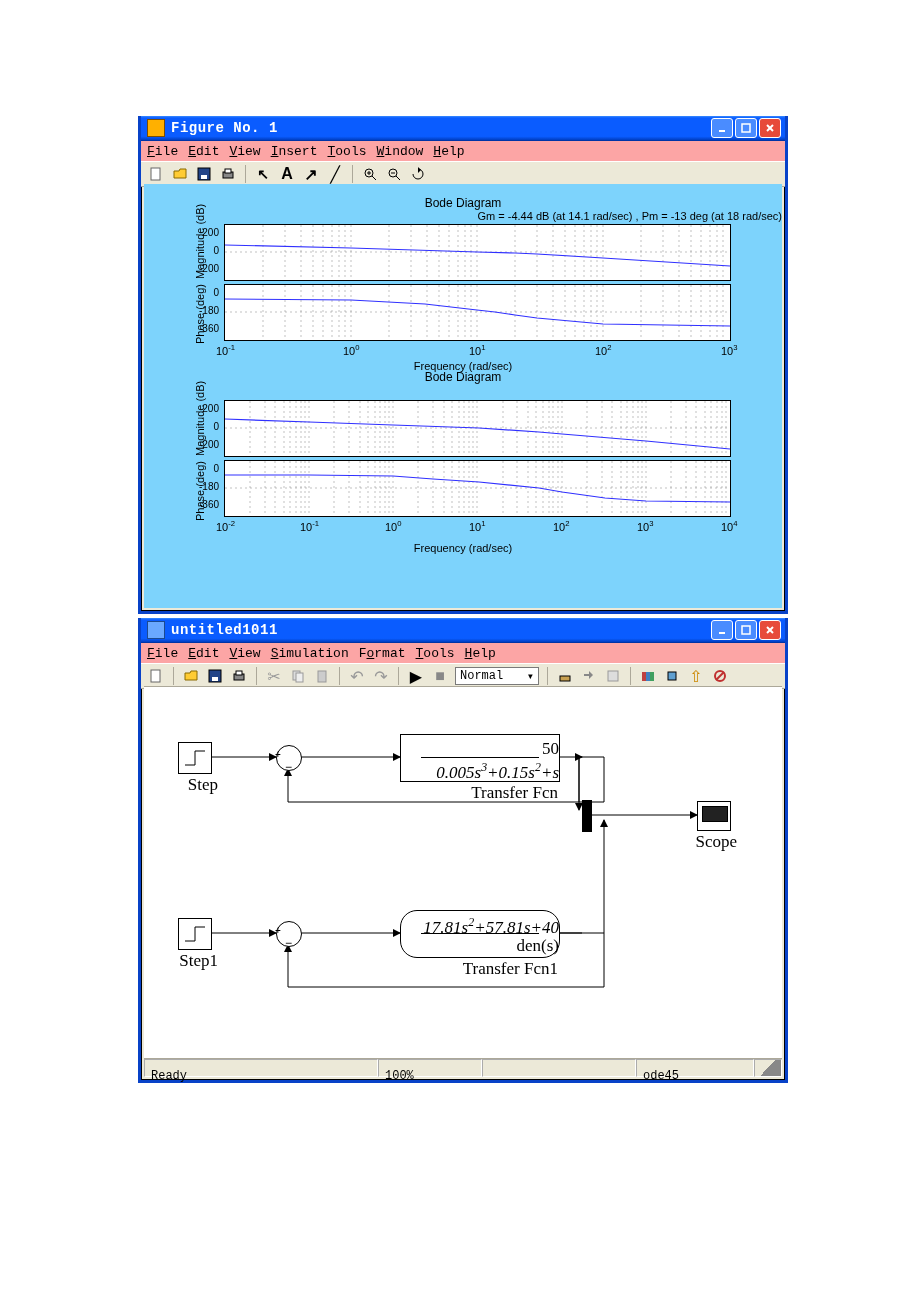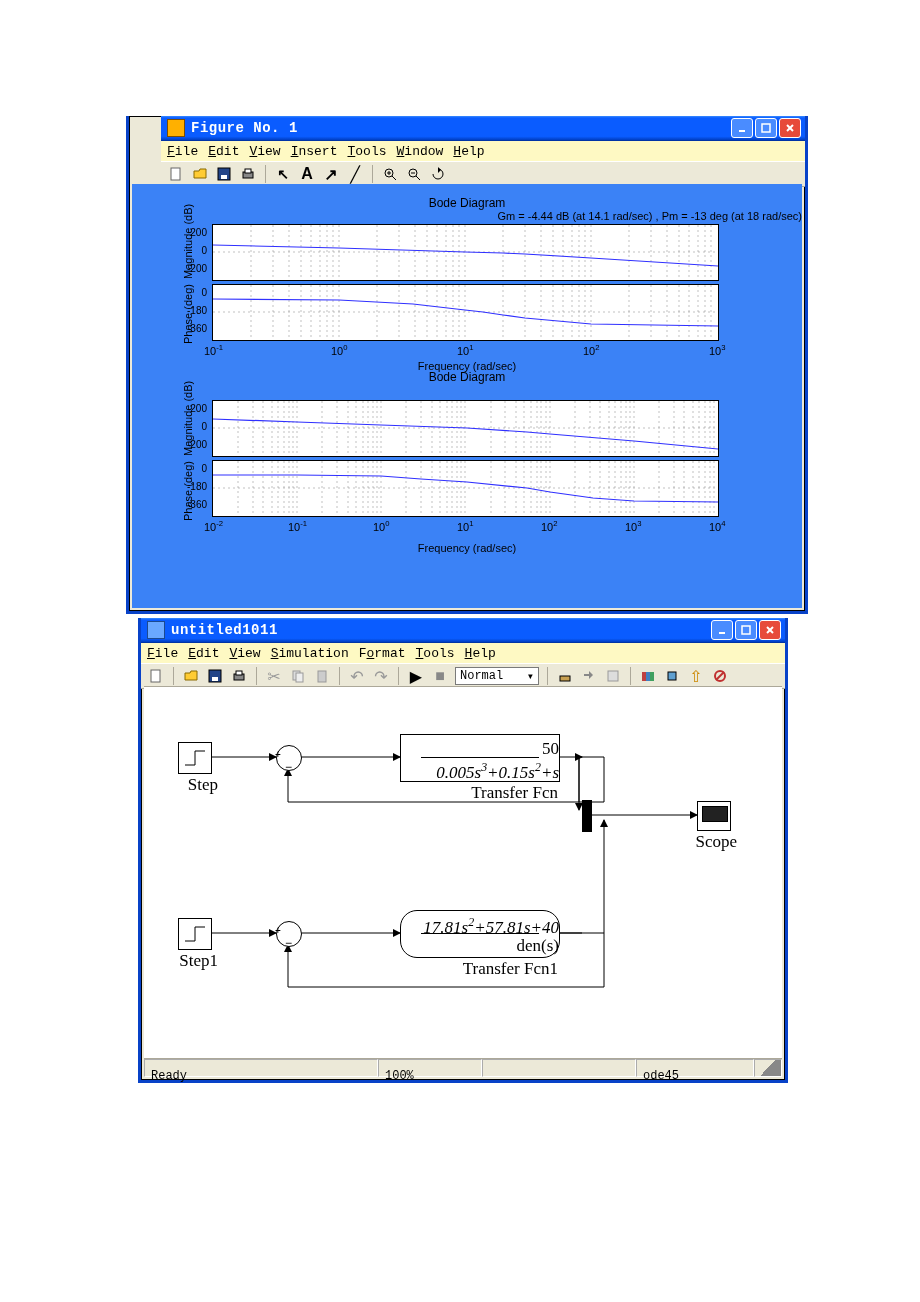--- a/index.html
+++ b/index.html
@@ -8,29 +8,29 @@
   .win { position:absolute; border:3px solid #0842c8; border-top:none; background:#ece9d8; box-shadow:0 0 0 1px #000 inset; }
   .titlebar { height:24px; background:linear-gradient(to bottom,#3a8cff 0%,#0a5cff 8%,#0a5cff 85%,#003ec0 100%); display:flex; align-items:center; padding:0 4px 0 6px; border-bottom:1px solid #0034a6; }
   .titlebar .ico { width:16px; height:16px; margin-right:6px; display:inline-block; background:#ffb000; border:1px solid #7a4c00; position:relative; }
   .titlebar .ico2 { width:16px; height:16px; margin-right:6px; display:inline-block; background:#6aa8ff; border:1px solid #1c4a90; position:relative; }
   .titlebar .ttl { color:#fff; font-family:SimSun,"Courier New",monospace; font-size:14px; font-weight:bold; letter-spacing:0.5px; }
   .winbtns { margin-left:auto; display:flex; gap:2px; }
   .winbtn { width:20px; height:18px; background:#4a8cff; border:1px solid #fff; border-radius:3px; display:flex; align-items:center; justify-content:center; color:#fff; font-weight:bold; font-size:12px; font-family:Arial,sans-serif; }
   .winbtn.cls { background:#e74a3a; }
   .winbtn svg { display:block; }
   
-  .menubar { height:20px; background:#fef9c3; display:flex; align-items:center; padding:0 6px; font-family:SimSun,"Courier New",monospace; font-size:13px; color:#000; }
+  .menubar { height:20px; background:#fca5a5; display:flex; align-items:center; padding:0 6px; font-family:SimSun,"Courier New",monospace; font-size:13px; color:#000; }
   .menubar span { margin-right:10px; }
   .menubar u { text-decoration:underline; }
   
   .toolbar { height:24px; background:#ece9d8; border-top:1px solid #fff; border-bottom:1px solid #aca899; display:flex; align-items:center; padding:0 6px; gap:6px; }
   .tbtn { width:18px; height:18px; display:flex; align-items:center; justify-content:center; font-family:Arial,sans-serif; }
   .tsep { width:1px; height:18px; background:#aca899; margin:0 2px; }
   
-  .figarea { position:absolute; left:3px; right:3px; background:#3b82f6; }
+  .figarea { position:absolute; left:3px; right:3px; background:#7dd3fc; }
   .plot { position:absolute; border:1px solid #000; background:#fff; }
   .plotttl { position:absolute; font-family:Arial,sans-serif; font-size:12px; color:#000; width:100%; text-align:center; }
   .ylab { position:absolute; font-family:Arial,sans-serif; font-size:11px; color:#000; transform:rotate(-90deg); transform-origin:left top; white-space:nowrap; }
   .tick  { font-family:Arial,sans-serif; font-size:10px; color:#000; }
   .xtick { position:absolute; font-family:Arial,sans-serif; font-size:11px; color:#000;}
   .bodeline { stroke:#3030ff; stroke-width:1.2; fill:none; }
   .gridline { stroke:#808080; stroke-width:0.5; stroke-dasharray:2 3; }
   
   .canvas { position:absolute; left:3px; right:3px; background:#fff; border-top:1px solid #aca899; }
   .block  { position:absolute; border:1px solid #000; background:#fff; }
@@ -39,21 +39,21 @@
   .arr    { fill:#000; }
   
   .status { position:absolute; left:3px; right:3px; bottom:3px; height:18px; background:#ece9d8; border-top:1px solid #aca899; display:flex; font-family:SimSun,"Courier New",monospace; font-size:12px; color:#000; }
   .status div { border:1px inset #fff; padding:8px 6px; line-height:16px; }
   .modeSel { width:74px; height:16px; border:1px solid #7a7a7a; background:#fff; font-family:SimSun,"Courier New",monospace; font-size:12px; display:flex; align-items:center; padding:0 4px; justify-content:space-between; }
   sup { font-size:70%; }
 </style>
 </head>
 <body>
 
-<div class="win" style="left:126px; top:116px; width:644px; height:495px;padding-left:32px;">
+<div class="win" style="left:138px; top:116px; width:644px; height:495px;">
   <div class="titlebar">
     <span class="ico"></span>
     <span class="ttl">Figure No. 1</span>
     <div class="winbtns">
       <div class="winbtn">
           <svg width="10" height="10">
             <line x1="2" y1="8" x2="8" y2="8" stroke="#fff" stroke-width="2"></line>
           </svg>
         </div>
       <div class="winbtn">

